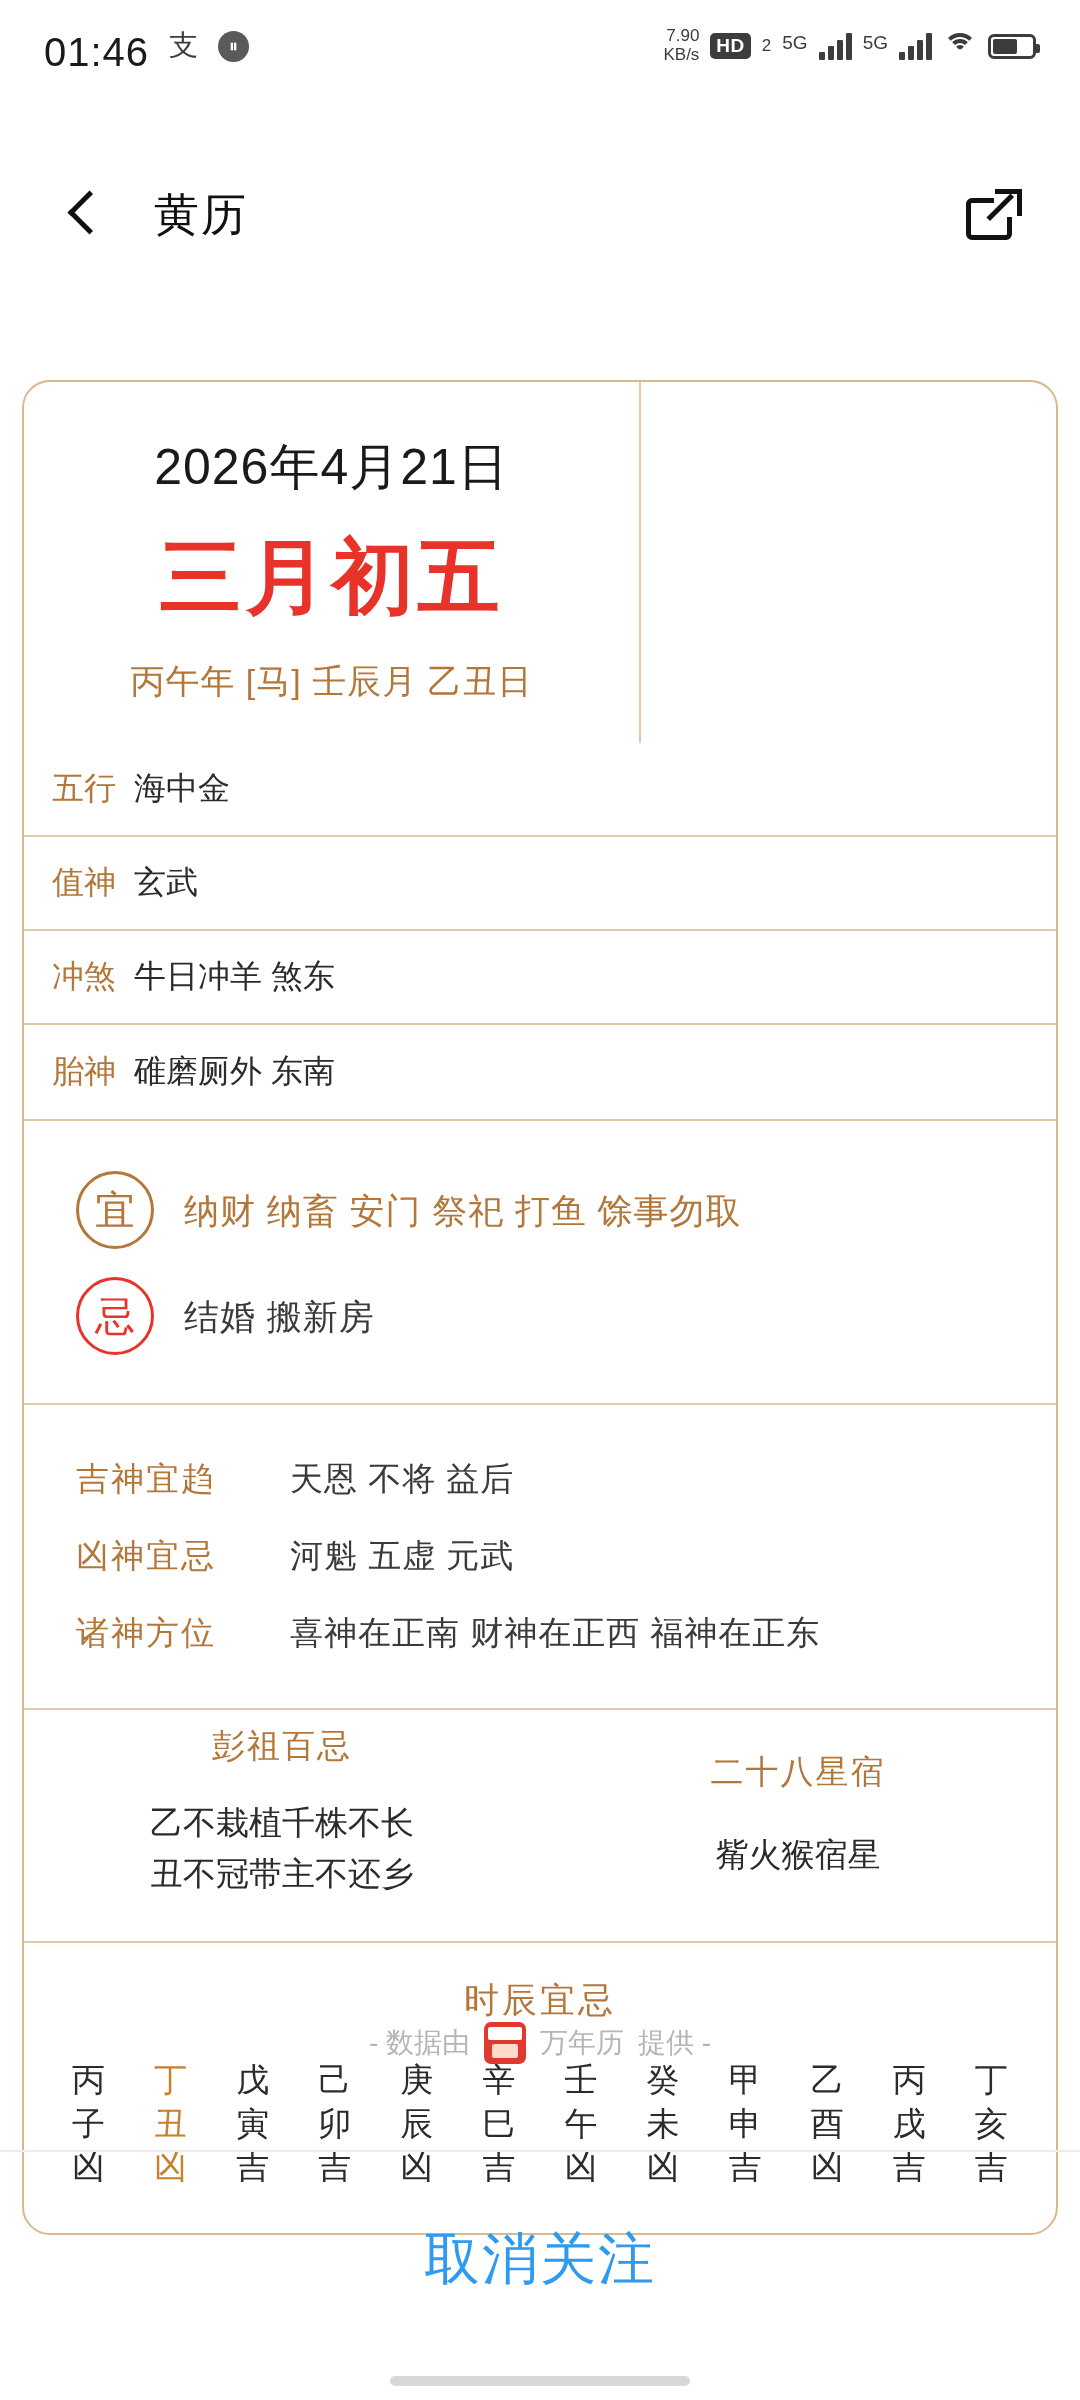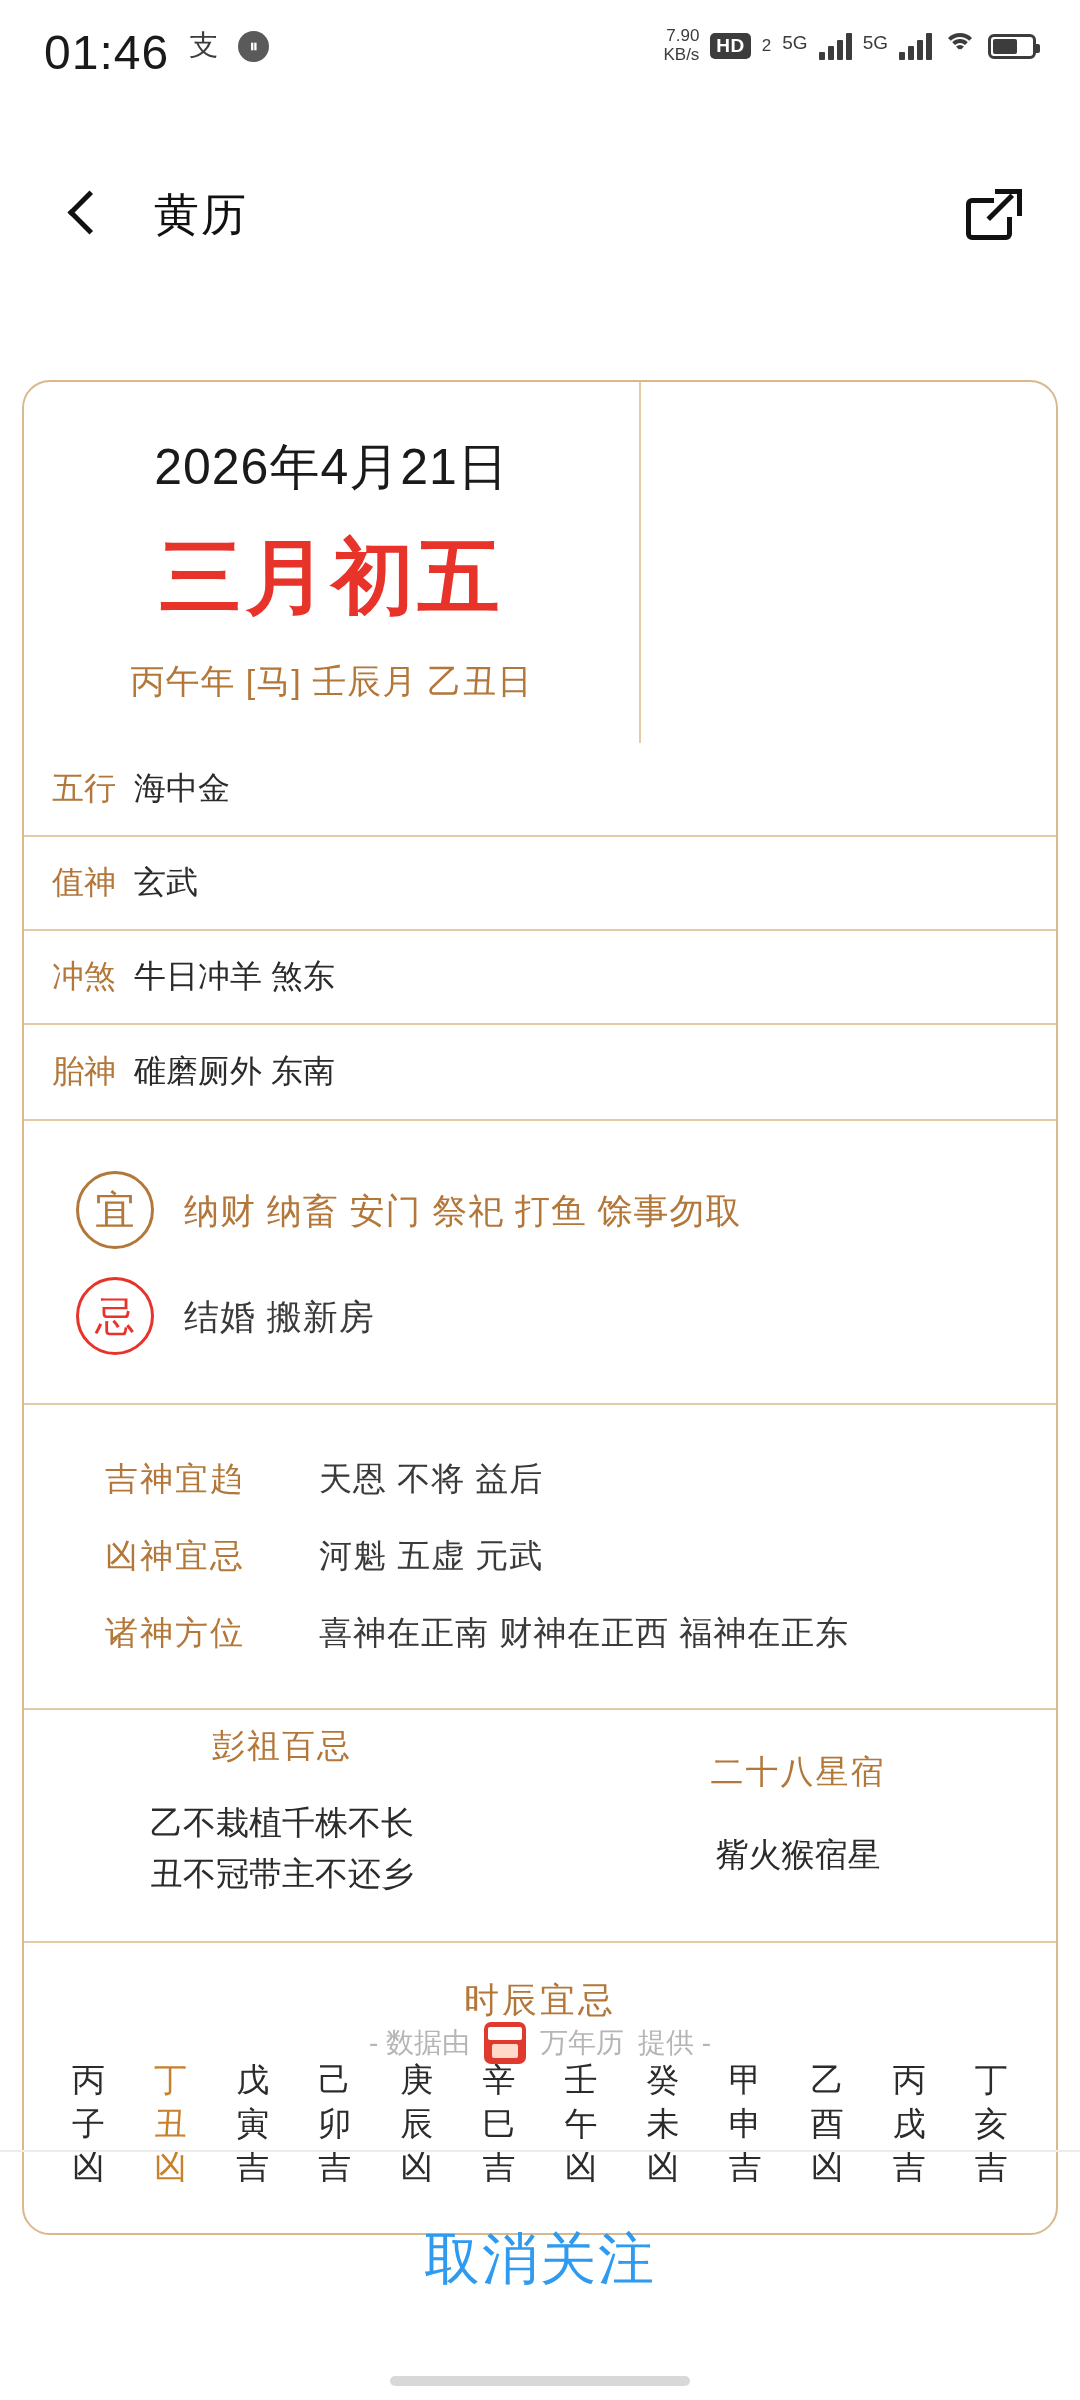--- a/index.html
+++ b/index.html
@@ -11,21 +11,21 @@
   }
   .screen { position: relative; width: 1080px; height: 2400px; background: #fff; }
 
   
   .statusbar {
     position: absolute; top: 0; left: 0; width: 1080px; height: 92px;
     display: flex; align-items: center; justify-content: space-between;
     padding: 0 44px;
   }
   .sb-left { display: flex; align-items: center; gap: 20px; }
-  .sb-time { font-size: 48px; color: #1a1a1a; letter-spacing: 1px; margin-top: 12px; }
+  .sb-time { font-size: 40px; color: #1a1a1a; letter-spacing: 1px; margin-top: 12px; }
   .sb-glyph { font-size: 29px; color: #3c3c3c; }
   .sb-circle {
     width: 31px; height: 31px; border-radius: 50%;
     background: #5a5a5a; color: #fff; font-size: 18px;
     display: flex; align-items: center; justify-content: center;
   }
   .sb-right { display: flex; align-items: center; gap: 11px; }
   .sb-netspeed { font-size: 17px; color: #3c3c3c; text-align: right; line-height: 1.1; }
   .sb-hd {
     background: #3c3c3c; color: #fff; font-size: 19px; font-weight: bold;
@@ -129,21 +129,21 @@
     width: 78px; height: 78px; border-radius: 50%;
     display: flex; align-items: center; justify-content: center;
     font-size: 40px; flex: none;
   }
   .badge.yi { border: 3px solid #b3773a; color: #b3773a; }
   .badge.ji { border: 3px solid #e8332a; color: #e8332a; }
   .yiji-text { font-size: 35px; color: #3a3a3a; margin-left: 30px; line-height: 1.4; letter-spacing: 1px; }
   .yiji-text.yi { color: #b3773a; }
 
   
-  .shen { padding: 36px 0 36px 81px; }
+  .shen { padding: 36px 0 36px 52px; }
   .shen-row { display: flex; align-items: flex-start; padding: 16px 0; }
   .shen-k { font-size: 33px; color: #b3773a; width: 190px; flex: none; letter-spacing: 2px; }
   .shen-v { font-size: 33px; color: #3a3a3a; margin-left: 24px; letter-spacing: 1px; }
 
   
   .three { display: flex; padding: 40px 0 42px; }
   .tcol { flex: 1; text-align: center; padding: 0 10px; }
   .tcol .t-title { font-size: 33px; color: #b3773a; letter-spacing: 2px; }
   .tcol .t-body { font-size: 33px; color: #2b2b2b; margin-top: 34px; line-height: 1.55; }
   .tcol.mid .t-title { margin-top: -26px; }

